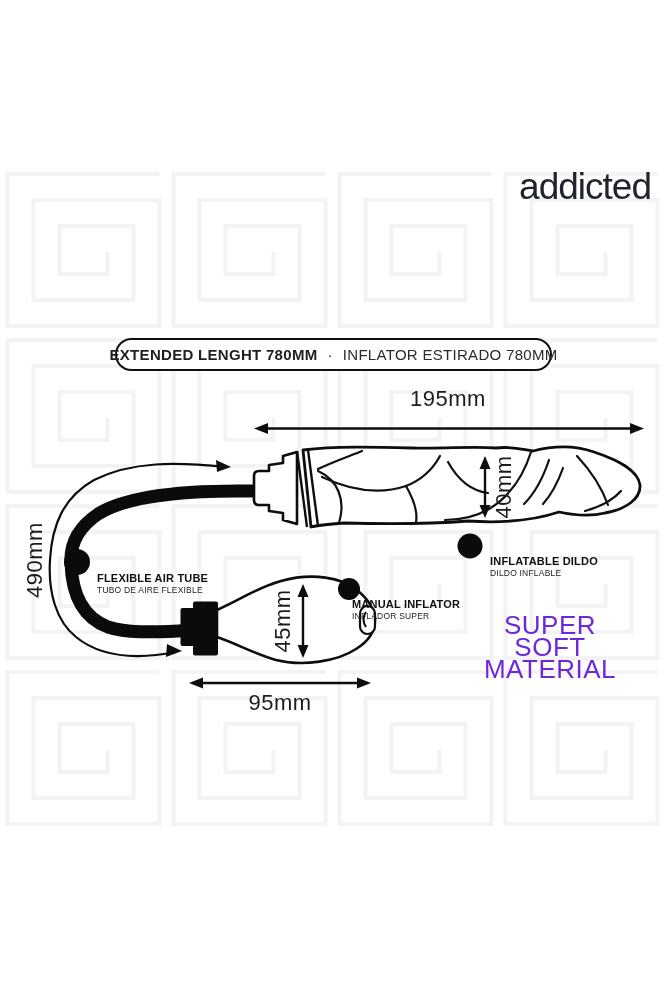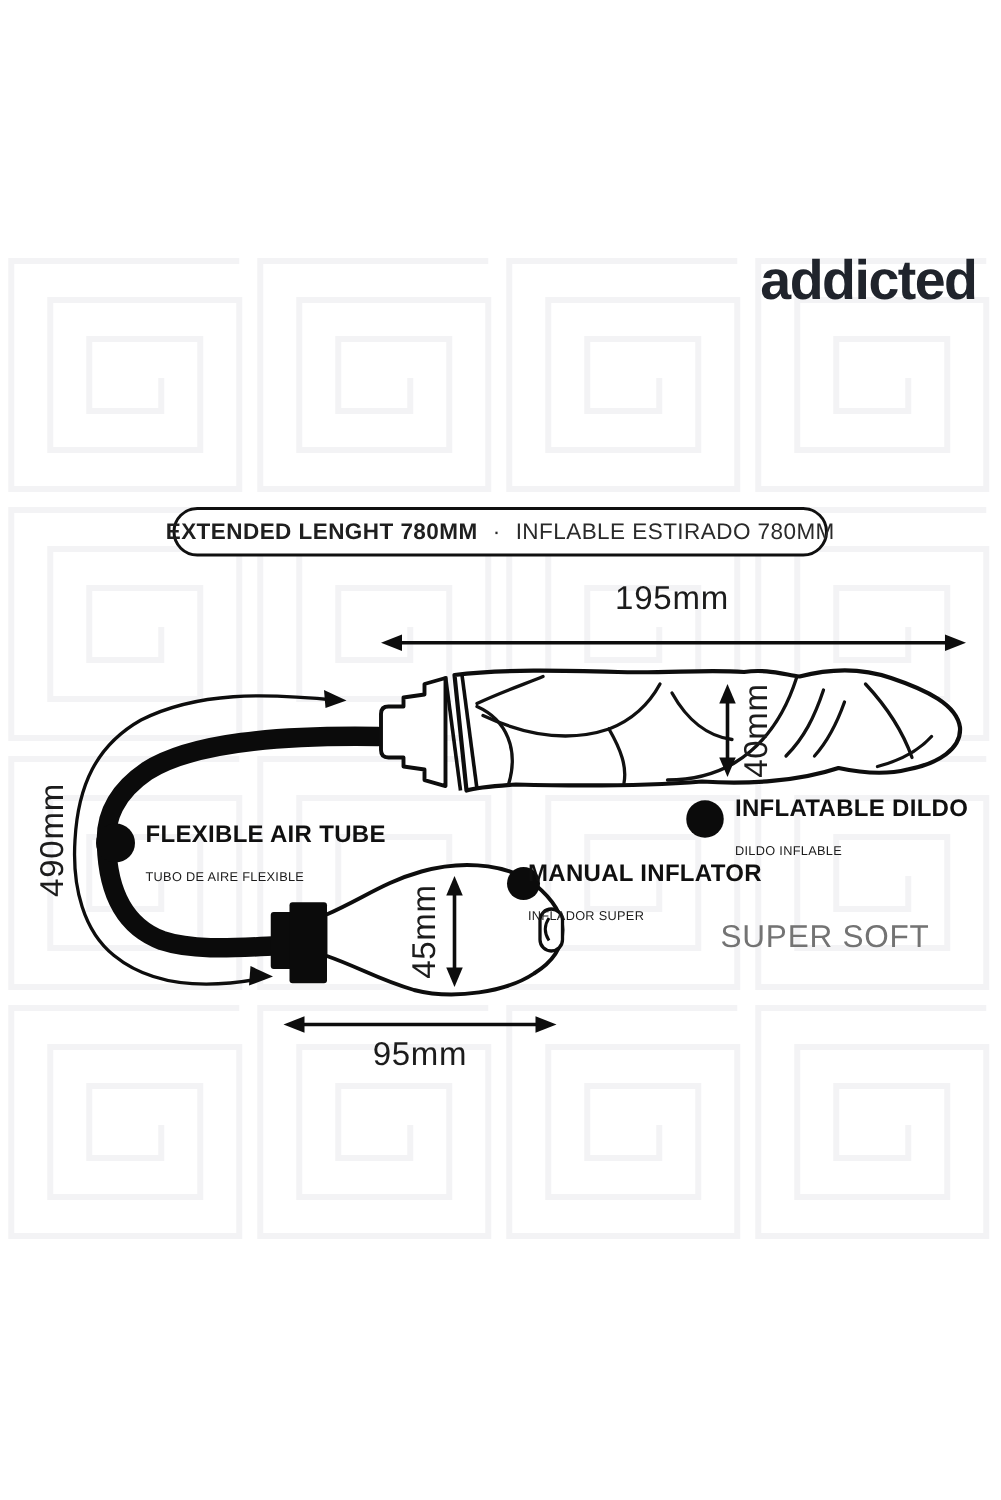--- a/index.html
+++ b/index.html
@@ -4,41 +4,41 @@
 <style>
   html,body{margin:0;padding:0;background:#ffffff;}
   .stage{
     position:relative;width:667px;height:1000px;overflow:hidden;
     background:#ffffff;font-family:"Liberation Sans",sans-serif;color:#1f1f1f;
   }
   .stage svg{position:absolute;left:0;top:0;}
   .abs{position:absolute;}
   
   .logo{right:16px;top:170px;text-align:right;color:#20242c;line-height:1;}
-  .logo .l1{font-size:37px;font-weight:700;letter-spacing:-1px;display:block;line-height:33px;}
+  .logo .l1{font-size:37px;font-weight:400;letter-spacing:-1px;display:block;line-height:33px;}
   .logo .l2{font-size:30px;font-weight:700;letter-spacing:-0.5px;display:block;line-height:27px;}
   
   .banner{
     left:115px;top:338px;width:437px;height:33px;border:2.5px solid #101010;border-radius:18px;
     display:flex;align-items:center;justify-content:center;gap:10px;box-sizing:border-box;
     background:#ffffff;font-size:15px;letter-spacing:0.3px;white-space:nowrap;
   }
   .banner .b{font-weight:700;}
   .banner .r{font-weight:400;color:#2a2a2a;}
   
   .dim{font-size:22px;letter-spacing:0.5px;color:#1c1c1c;white-space:nowrap;}
   .dim-h{text-align:center;}
   .dim-v{transform:translate(-50%,-50%) rotate(-90deg);}
   
   .callout{line-height:1.06;white-space:nowrap;}
-  .callout .en{display:block;font-size:16px;font-weight:700;letter-spacing:0.2px;color:#101010;}
-  .callout .es{display:block;font-size:8.5px;font-weight:400;letter-spacing:0.2px;color:#1c1c1c;margin-top:14px;}
+  .callout .en{display:block;font-size:11px;font-weight:700;letter-spacing:0.2px;color:#101010;margin-top:24px;}
+  .callout .es{display:block;font-size:8.5px;font-weight:400;letter-spacing:0.2px;color:#1c1c1c;margin-top:1px;}
   .material{
     left:470px;top:614px;width:160px;text-align:center;
-    font-size:21px;line-height:22px;letter-spacing:0.5px;color:#737373;font-weight:400;
+    font-size:26px;line-height:22px;letter-spacing:0.5px;color:#6d28d9;font-weight:400;
   }
   .material span{display:block;}
 </style>
 </head>
 <body>
 
 <div class="stage">
 
   <svg width="667" height="1000" viewBox="0 0 667 1000">
 
@@ -124,21 +124,21 @@
     </g>
   </svg>
 
   <div class="abs logo">
     <span class="l1">addicted</span>
   </div>
 
   <div class="abs banner">
     <span class="b">EXTENDED LENGHT 780MM</span>
     <span class="r">·</span>
-    <span class="r">INFLABLE ESTIRADO 780MM</span>
+    <span class="r">INFLATOR ESTIRADO 780MM</span>
   </div>
 
   <div class="abs dim dim-h" style="left:256px;top:386px;width:384px;">195mm</div>
   <div class="abs dim dim-v" style="left:504px;top:487px;">40mm</div>
   <div class="abs dim dim-v" style="left:35px;top:560px;">490mm</div>
   <div class="abs dim dim-v" style="left:283px;top:621px;">45mm</div>
   <div class="abs dim dim-h" style="left:190px;top:690px;width:180px;">95mm</div>
 
   <div class="abs callout" style="left:97px;top:549px;">
     <span class="en">FLEXIBLE AIR TUBE</span>
@@ -148,15 +148,16 @@
     <span class="en">INFLATABLE DILDO</span>
     <span class="es">DILDO INFLABLE</span>
   </div>
   <div class="abs callout" style="left:352px;top:575px;">
     <span class="en">MANUAL INFLATOR</span>
     <span class="es">INFLADOR SUPER</span>
   </div>
 
   <div class="abs material">
     <span>SUPER SOFT</span>
+    <span>MATERIAL</span>
   </div>
 
 </div>
 
 </body></html>

